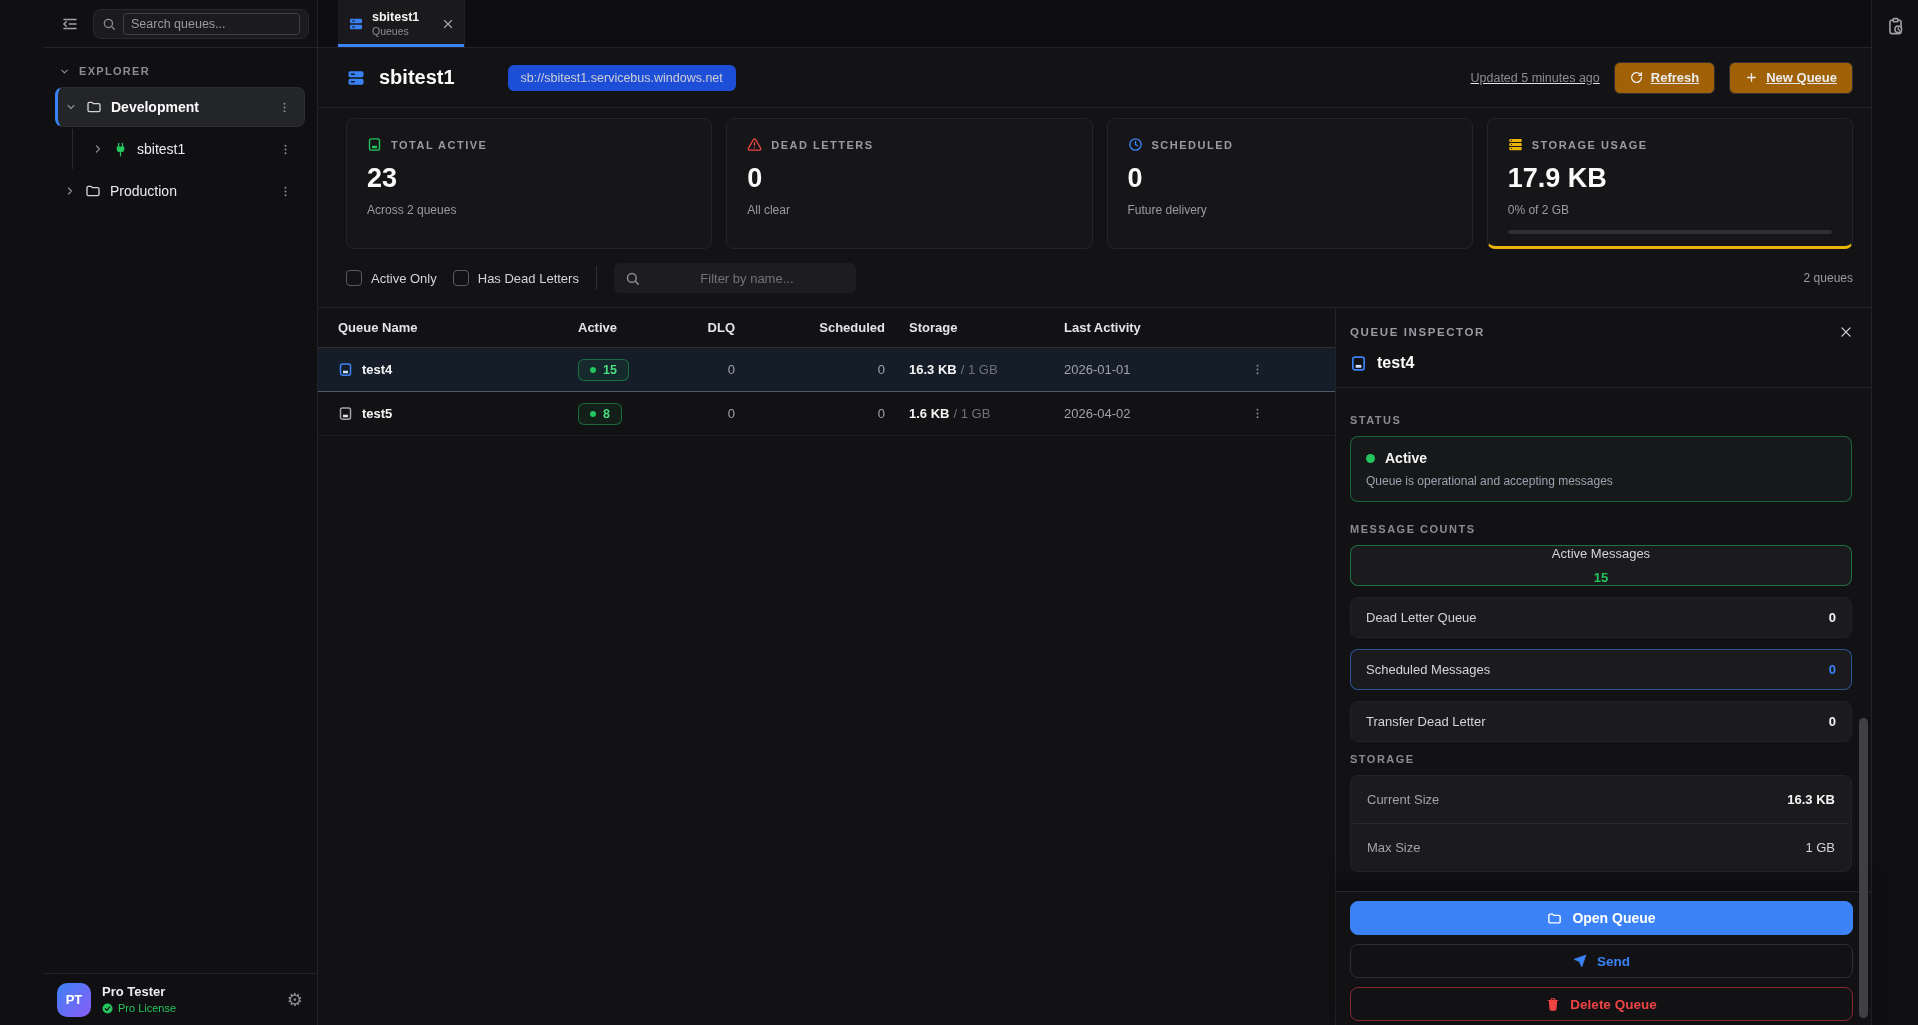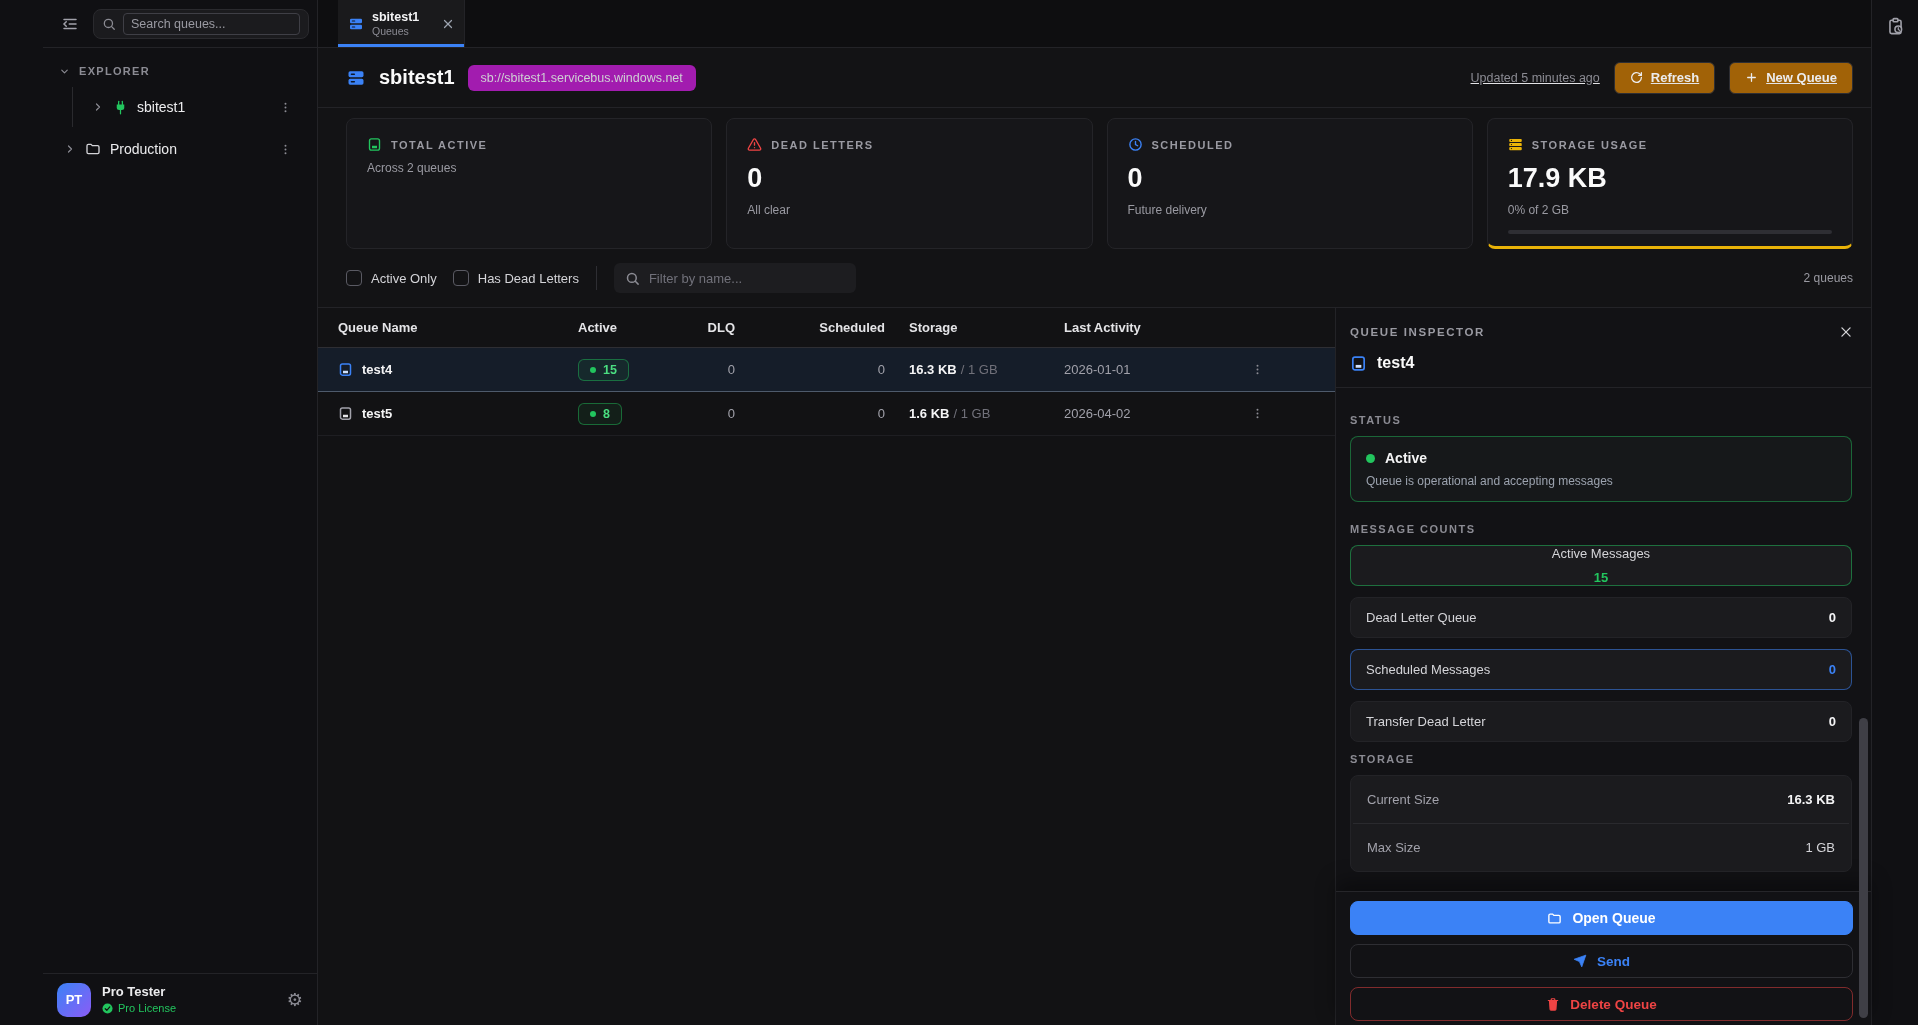--- a/index.html
+++ b/index.html
@@ -41,21 +41,21 @@
   .tabbar { height:48px; flex:none; background:#0e0e10; border-bottom:1px solid #232327; display:flex; align-items:stretch; padding-left:20px; }
   .tab { width:127px; background:#1a1a1c; border-right:1px solid #232327; display:flex; align-items:center; gap:8px; padding:0 10px; position:relative; cursor:pointer; }
   .tab::after { content:""; position:absolute; left:0; right:0; bottom:0; height:3px; background:#3b82f6; }
   .tab-titles { flex:1; line-height:1.15; min-width:0; }
   .tab-title { font-size:12.5px; font-weight:700; color:#f4f4f5; }
   .tab-sub { font-size:10.5px; color:#8b8b93; }
   .tab-close { color:#9ca3af; cursor:pointer; flex:none; }
 
   .page-header { height:60px; flex:none; display:flex; align-items:center; gap:13px; padding:0 18px 0 28px; border-bottom:1px solid #232327; }
   .page-title { font-size:20px; font-weight:700; color:#fafafa; }
-  .endpoint-badge { height:26px; background:#a21caf; border-radius:6px; display:flex; align-items:center; padding:0 13px; font-size:12.5px; color:#cfcfd4; }
+  .endpoint-badge { height:26px; background:#1d4ed8; border-radius:6px; display:flex; align-items:center; padding:0 13px; font-size:12.5px; color:#cfcfd4;margin-left:40px; }
   .header-right { margin-left:auto; display:flex; align-items:center; gap:14px;text-decoration:underline; }
   .updated { font-size:12.5px; color:#8b8b93; }
   .btn-dark { height:32px; padding:0 15px; background:#a16207; border:1px solid #2e2e33; border-radius:6px; color:#ececee; font-size:13px; font-weight:600; font-family:inherit; display:flex; align-items:center; gap:8px; cursor:pointer; }
 
   
   .cards { display:flex; gap:14px; padding:10px 18px 0 28px; flex:none; }
   .card { flex:1; height:131px; background:#161619; border:1px solid #242428; border-radius:8px; padding:18px 20px; }
   .card.storage-card { border-bottom:3px solid #eab308; }
   .card-label { display:flex; align-items:center; gap:9px; color:#9a9aa2; font-size:11px; font-weight:600; letter-spacing:1.5px; }
   .card-value { font-size:27px; font-weight:700; color:#fafafa; margin-top:11px; }
@@ -64,21 +64,21 @@
   .progress-fill { height:100%; background:#eab308; }
 
   
   .filterbar { height:59px; flex:none; display:flex; align-items:center; padding:0 18px 0 28px; border-bottom:1px solid #232327; }
   .check-item { display:flex; align-items:center; gap:9px; cursor:pointer; }
   .checkbox { width:16px; height:16px; border:1.5px solid #5a5a63; border-radius:4px; background:transparent; flex:none; }
   .check-label { font-size:13px; color:#d4d4d8; }
   .check-item + .check-item { margin-left:16px; }
   .vdivider { width:1px; height:24px; background:#2e2e33; margin:0 17px; }
   .filter-input-wrap { width:242px; height:30px; background:#1d1d20; border-radius:6px; display:flex; align-items:center; gap:9px; padding:0 11px; color:#8b8b93; }
-  .filter-input-wrap input { flex:1; min-width:0; background:transparent; border:none; outline:none; color:#c9c9ce; font-size:13px; font-family:inherit; }
+  .filter-input-wrap input { flex:1; min-width:0; background:transparent; border:none; outline:none; color:#c9c9ce; font-size:13px; font-family:inherit;text-align:center; }
   .filter-input-wrap input::placeholder { color:#71717a; }
   .queue-count { margin-left:auto; font-size:12px; color:#9a9aa2; }
 
   
   .lower { flex:1; min-height:0; display:flex; }
   .table-area { flex:1; min-width:0; background:#121214; }
   .tgrid { display:grid; grid-template-columns:240px 112px 45px 150px 179px 183px 1fr; align-items:center; padding:0 30px 0 20px; }
   .thead { height:40px; border-bottom:1px solid #2e2e33; }
   .th { font-size:13px; font-weight:700; color:#e4e4e7; }
   .cell-r { text-align:right; }
@@ -167,20 +167,40 @@
   <div class="explorer">
     <div class="explorer-header">
       <span class="chev">
         <svg width="11" height="11" viewBox="0 0 24 24" fill="none" stroke="currentColor" stroke-width="2.5" stroke-linecap="round" stroke-linejoin="round">
             <polyline points="6 9 12 15 18 9"></polyline>
           </svg>
       </span>
       <span>EXPLORER</span>
     </div>
 
+    <div class="tree-row selected">
+      <span class="chev">
+        <svg width="12" height="12" viewBox="0 0 24 24" fill="none" stroke="currentColor" stroke-width="2.4" stroke-linecap="round" stroke-linejoin="round">
+            <polyline points="6 9 12 15 18 9"></polyline>
+          </svg>
+      </span>
+      <span style="color:#d4d4d8">
+        <svg width="16" height="16" viewBox="0 0 24 24" fill="none" stroke="currentColor" stroke-width="2">
+            <path d="M3 7a2 2 0 0 1 2-2h4l2 2h8a2 2 0 0 1 2 2v8a2 2 0 0 1-2 2H5a2 2 0 0 1-2-2z"></path>
+          </svg>
+      </span>
+      <span class="t-label">Development</span>
+      <span class="kebab">
+        <svg width="13" height="13" viewBox="0 0 24 24" fill="currentColor">
+            <circle cx="12" cy="5" r="1.8"></circle>
+            <circle cx="12" cy="12" r="1.8"></circle>
+            <circle cx="12" cy="19" r="1.8"></circle>
+          </svg>
+      </span>
+    </div>
 
     <div class="tree-children">
       <div class="tree-row">
         <span class="chev">
           <svg width="12" height="12" viewBox="0 0 24 24" fill="none" stroke="currentColor" stroke-width="2.4" stroke-linecap="round" stroke-linejoin="round">
               <polyline points="9 6 15 12 9 18"></polyline>
             </svg>
         </span>
         <span style="color:#22c55e">
           <svg width="15" height="15" viewBox="0 0 24 24" fill="none" stroke="currentColor" stroke-width="2" stroke-linecap="round">
@@ -304,20 +324,21 @@
     <div class="card">
       <div class="card-label">
         <span style="color:#22c55e">
           <svg width="15" height="15" viewBox="0 0 24 24" fill="none" stroke="currentColor" stroke-width="2.2">
               <rect x="4" y="3" width="16" height="18" rx="3"></rect>
               <rect x="8" y="14" width="8" height="4" fill="currentColor" stroke="none"></rect>
             </svg>
         </span>
         <span>TOTAL ACTIVE</span>
       </div>
+      <div class="card-value">23</div>
       <div class="card-sub">Across 2 queues</div>
     </div>
 
     <div class="card">
       <div class="card-label">
         <span style="color:#ef4444">
           <svg width="15" height="15" viewBox="0 0 24 24" fill="none" stroke="currentColor" stroke-width="2.2" stroke-linecap="round" stroke-linejoin="round">
               <path d="m21.73 18-8-14a2 2 0 0 0-3.48 0l-8 14A2 2 0 0 0 4 21h16a2 2 0 0 0 1.73-3z"></path>
               <line x1="12" y1="9" x2="12" y2="13"></line>
               <line x1="12" y1="17" x2="12.01" y2="17"></line>

